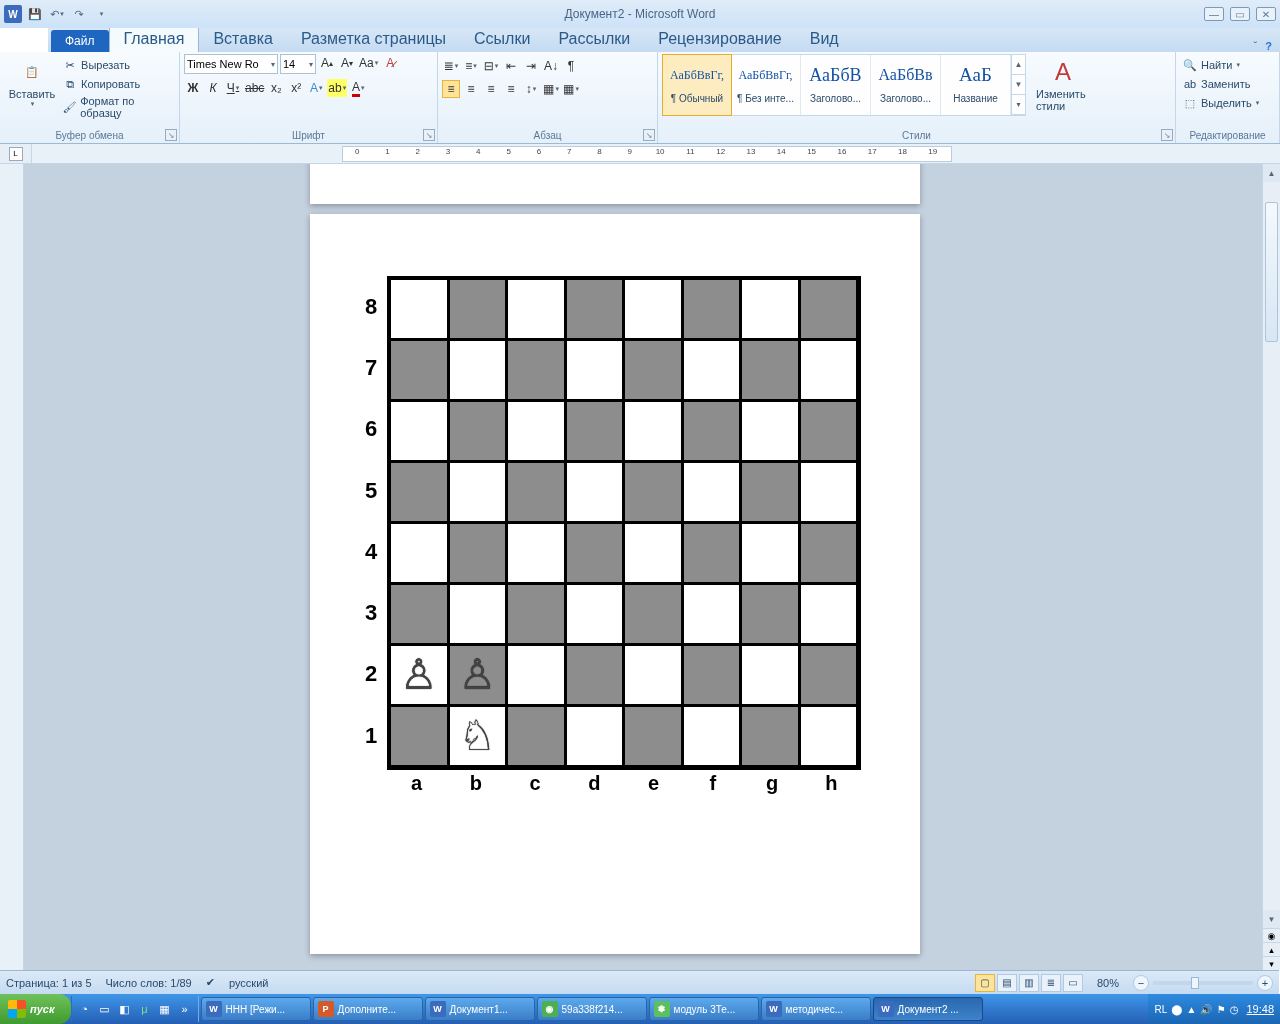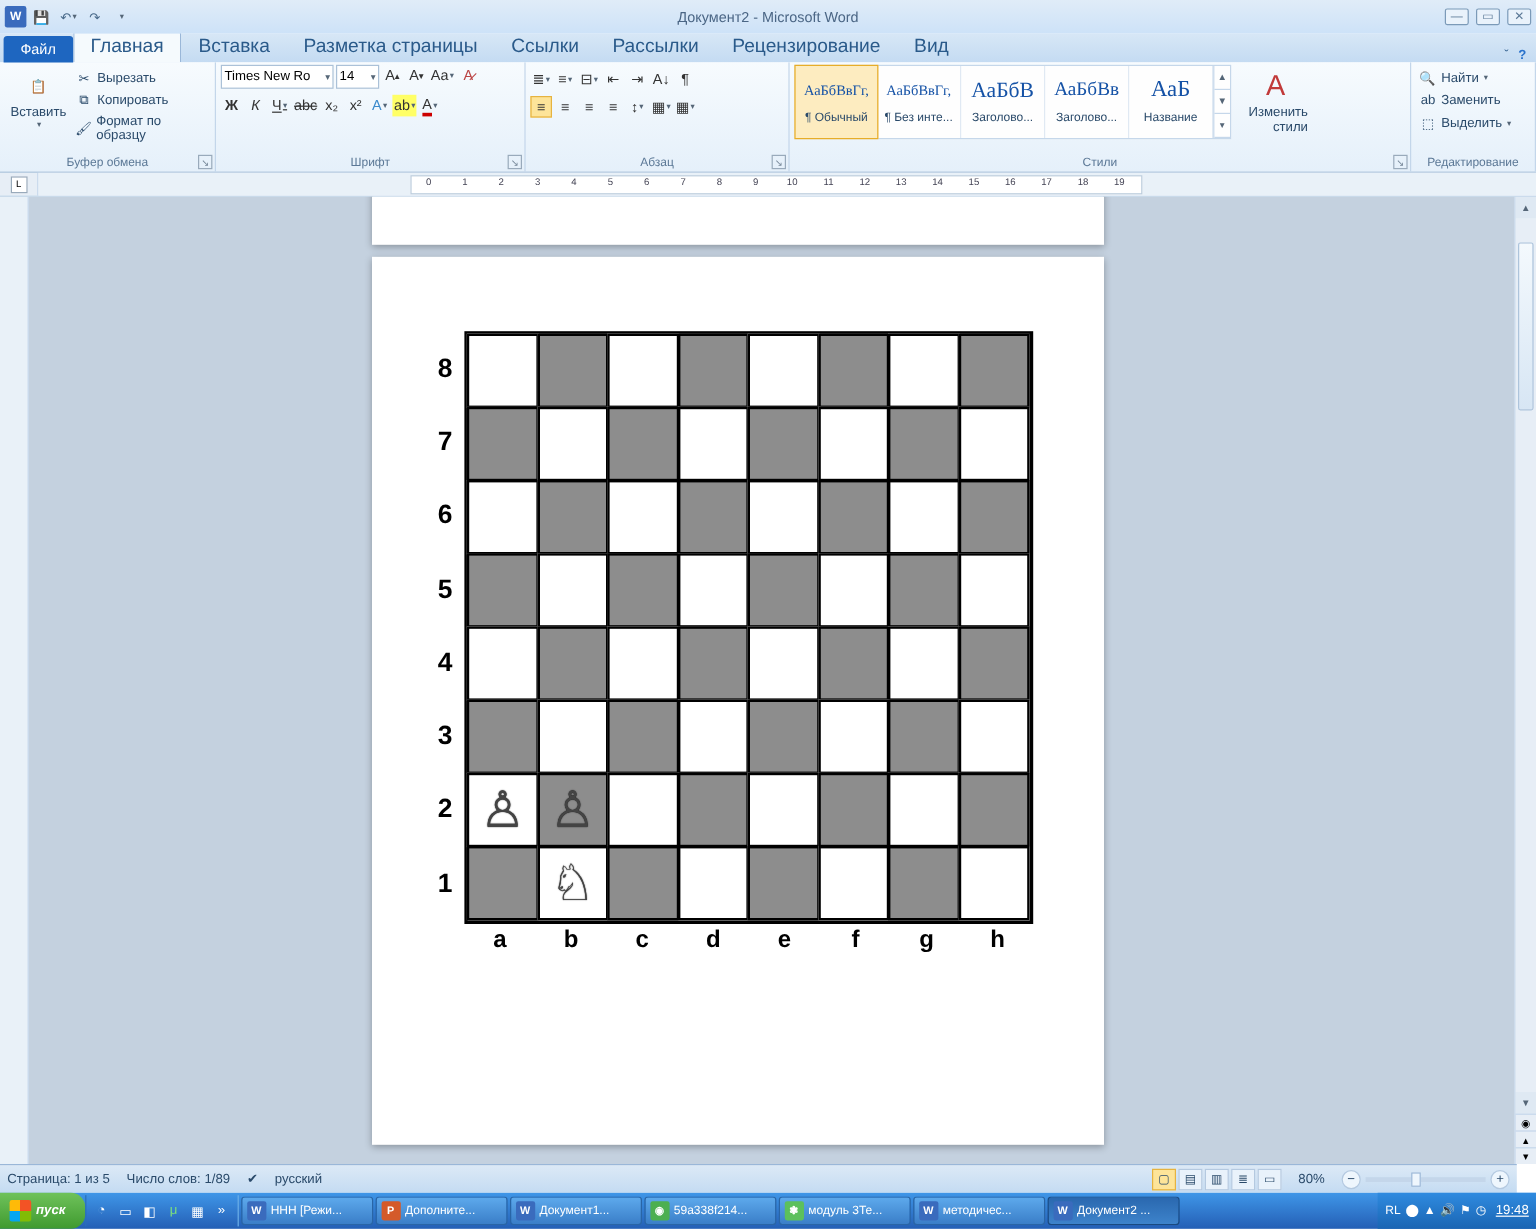--- a/index.html
+++ b/index.html
@@ -5,21 +5,21 @@
   * { box-sizing: border-box; margin:0; padding:0; font-family: 'Segoe UI', Tahoma, sans-serif; }
   body { width:1280px; height:1024px; overflow:hidden; background:#fff; font-size:11px; }
   
   .titlebar { height:28px; background:linear-gradient(#e0ecf8,#cde2f8); display:flex; align-items:center; padding:0 4px; color:#4a6a8a; position:relative;}
   .qatb { display:flex; align-items:center; gap:4px; }
   .qatb .qicon { width:18px; height:18px; display:flex; align-items:center; justify-content:center; border-radius:2px;}
   .title-center { position:absolute; left:50%; transform:translateX(-50%); font-size:12px; color:#4b6685;}
   .wincontrols { margin-left:auto; display:flex; gap:6px; }
   .wincontrols div{ width:20px;height:14px; border:1px solid #7b9ab8; border-radius:2px; display:flex;align-items:center;justify-content:center; color:#5a7896; font-size:10px; background:#e9f2fb;}
   
-  .ribbon-tabs{ height:24px; background:linear-gradient(#d7e7f6,#c4dbf2); display:flex; align-items:flex-end; padding-left:0;}
+  .ribbon-tabs{ height:24px; background:linear-gradient(#d7e7f6,#c4dbf2); display:flex; align-items:flex-end; padding-left:0;margin-left:48px;}
   .filetab{ background:#1e66c0; color:#fff; padding:4px 14px; font-size:12px; border-top-left-radius:3px; border-top-right-radius:3px; margin-left:3px;}
   .rtab{ padding:4px 14px; font-size:16px; color:#2a5a8a; cursor:default;}
   .rtab.active{ background:#f5fafd; border:1px solid #9ab7d8; border-bottom:none; border-top-left-radius:3px; border-top-right-radius:3px;}
   .help-icons{ margin-left:auto; display:flex; gap:8px; padding-right:8px; color:#2a5a8a;}
   
   .ribbon{ height:92px; background:linear-gradient(#f7fbfe,#e5f0fa); border-bottom:1px solid #9cb9d6; display:flex;}
   .group{ border-right:1px solid #c3d6ea; padding:2px 4px 1px 4px; display:flex; flex-direction:column; position:relative;}
   .group-title{ font-size:10px; color:#5b7896; text-align:center; padding:1px 0; margin-top:auto;}
   .group-body{ flex:1; display:flex; align-items:flex-start;}
   .bigbtn{ display:flex; flex-direction:column; align-items:center; justify-content:flex-start; padding:2px 6px; font-size:11px; color:#2a4a6a; min-width:42px;}
@@ -63,21 +63,21 @@
   .page.curr{ top:50px; height:740px; padding-top:62px;}
   
   .chess-wrap{ margin-left:45px; width:510px; font-family:'Times New Roman',serif;}
   .rank-lbl{ display:flex; align-items:center; justify-content:center; font-size:22px; font-weight:bold;}
   .file-lbl{ display:flex; align-items:center; justify-content:center; font-size:20px; font-weight:bold;}
   .sq{ border:1px solid #000; display:flex; align-items:center; justify-content:center; font-size:42px; line-height:1; margin:-1px 0 0 -1px; border-width:2px;}
   .sq.dark{ background:#8d8d8d;}
   .sq.light{ background:#fff;}
   .board-outer{ border:3px solid #000;}
   
-  .statusbar{ position:absolute; left:0; right:16px; bottom:30px; height:24px; background:linear-gradient(#dce9f6,#c4dbf2); border-top:1px solid #9ab7d8; display:flex; align-items:center; font-size:11px; color:#2a4a6a; padding:0 6px; gap:14px;}
+  .statusbar{ position:absolute; left:0; right:1px; bottom:30px; height:24px; background:linear-gradient(#dce9f6,#c4dbf2); border-top:1px solid #9ab7d8; display:flex; align-items:center; font-size:11px; color:#2a4a6a; padding:0 6px; gap:14px;}
   .statusbar .spacer{flex:1;}
   .viewbtns{ display:flex; gap:2px;}
   .viewbtns div{ width:20px;height:18px; border:1px solid #b4c9e0; background:#e9f2fb; display:flex;align-items:center;justify-content:center; font-size:10px;}
   .viewbtns div.on{ background:#fde499; border-color:#e6b340;}
   .zoom{ display:flex; align-items:center; gap:4px;}
   .zoom .zbtn{ width:16px;height:16px;border:1px solid #b4c9e0;border-radius:8px; display:flex;align-items:center;justify-content:center;background:#eef6fd;}
   .zoom .ztrack{ width:100px;height:4px;background:#c4d6ea; position:relative;}
   .zoom .zthumb{ position:absolute; left:38px; top:-4px; width:8px;height:12px; background:#eef6fd; border:1px solid #9ab7d8;}
   
   .taskbar{ position:absolute; left:0; right:0; bottom:0; height:30px; background:linear-gradient(#3f96e8,#245fb5); display:flex; align-items:center; font-size:11px; color:#fff;}
@@ -241,21 +241,21 @@
             <div class="lbl">Название</div>
           </div>
           <div class="style-scroll">
             <div>▲</div>
             <div>▼</div>
             <div>▾</div>
           </div>
         </div>
       <div class="bigbtn" style="margin-left:4px;">
         <div class="bicon" style="color:#c13a3a;font-size:24px;">A</div>
-        <span style="text-align:right;width:54px;">Изменить стили</span>
+        <span style="text-align:left;width:54px;">Изменить стили</span>
       </div>
     </div>
     <div class="group-title">Стили</div>
     <div class="dialog-launcher">↘</div>
   </div>
 
   <div class="group" style="width:104px;">
     <div class="group-body">
         <div class="stack" style="margin-top:2px;">
       <div class="smallrow">

